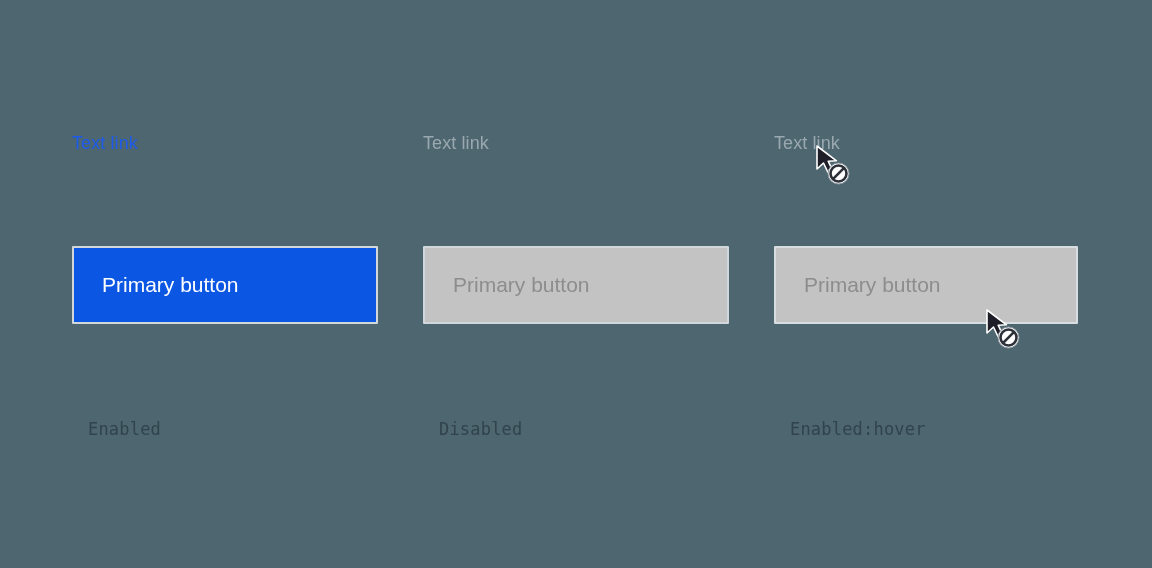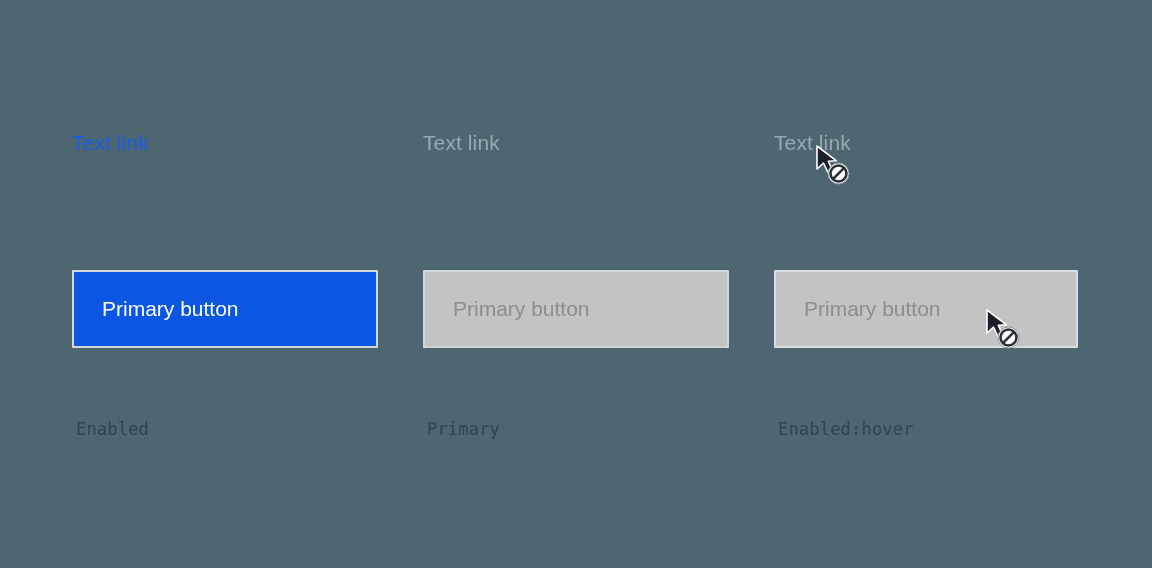--- a/index.html
+++ b/index.html
@@ -29,21 +29,21 @@
   }
   .col-1 { left: 72px;  width: 306px; }
   .col-2 { left: 423px; width: 306px; }
   .col-3 { left: 774px; width: 304px; }
 
   
   .text-link {
     position: absolute;
     top: 130px;
     left: 0;
-    font-size: 21px;
+    font-size: 18px;
     line-height: 26px;
     letter-spacing: 0.1px;
     white-space: nowrap;
     text-decoration: none;
   }
   .link-enabled  { color: #1d5beb; }
   .link-disabled { color: #9aa8b0; }
 
   
   .btn {
@@ -55,21 +55,20 @@
     align-items: center;
     justify-content: flex-start;
     height: 78px;
     padding: 0 28px;
     font-family: "Liberation Sans", sans-serif;
     font-size: 21px;
     line-height: 24px;
     border-radius: 1px;
     white-space: nowrap;
     outline: none;
-    margin-top: 24px;
   }
   .btn-enabled {
     width: 306px;
     background: #0b57e3;
     color: #ffffff;
     border: 2px solid #d2d8da;
   }
   .btn-disabled {
     width: 306px;
     background: #c3c3c3;
@@ -80,21 +79,21 @@
     width: 304px;
     background: #c3c3c3;
     color: #8d8d8d;
     border: 2px solid #d7dde0;
   }
 
   
   .caption {
     position: absolute;
     top: 418px;
-    left: 4px;
+    left: 16px;
     font-family: "DejaVu Sans Mono", "Liberation Mono", monospace;
     font-size: 17px;
     line-height: 22px;
     color: #31434c;
     white-space: nowrap;
     letter-spacing: 0.2px;
   }
 
   
   .cursor {
@@ -123,21 +122,21 @@
   </div>
 
   <div class="col col-2">
 
     <a class="text-link link-disabled">Text link</a>
 
     <button class="btn btn-disabled" disabled="">
       <span>Primary button</span>
     </button>
 
-    <div class="caption">Primary</div>
+    <div class="caption">Disabled</div>
   </div>
 
   <div class="col col-3">
 
     <a class="text-link link-disabled">Text link</a>
 
     <button class="btn btn-disabled-hover" disabled="">
       <span>Primary button</span>
     </button>
 

